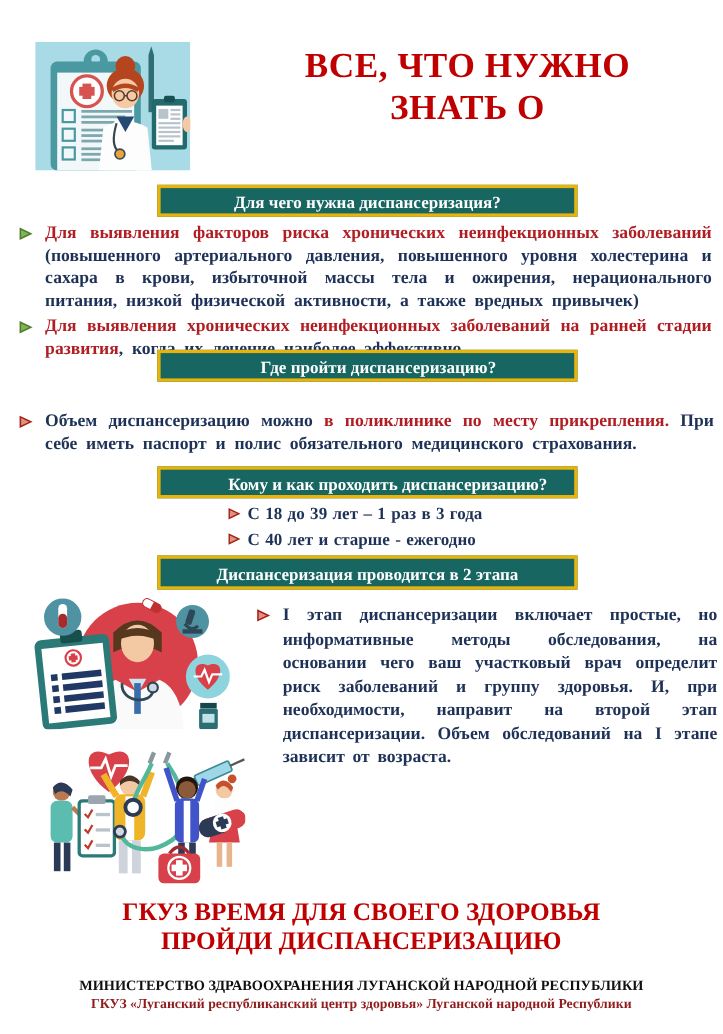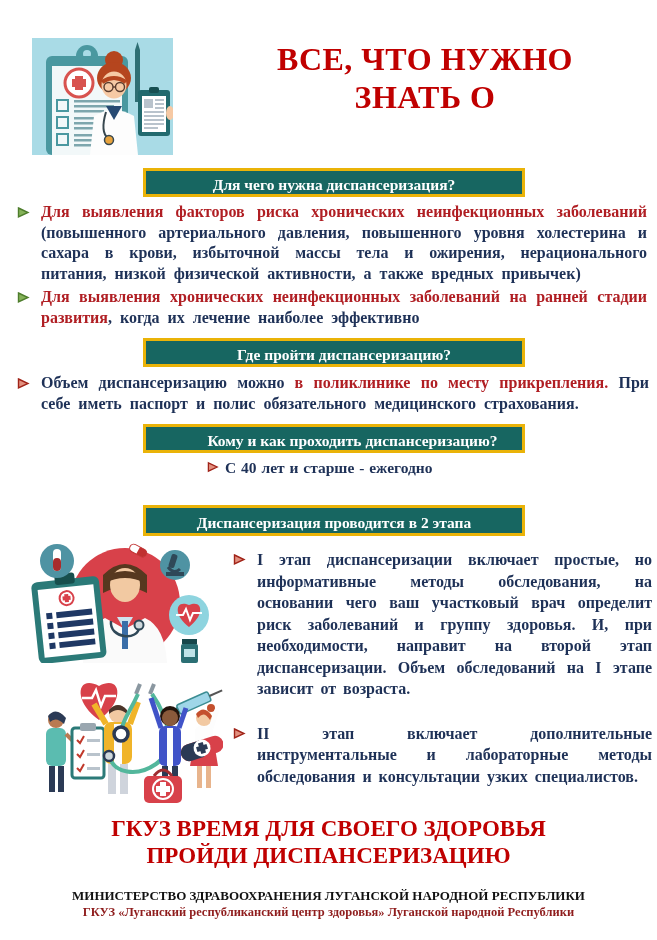--- a/index.html
+++ b/index.html
@@ -14,21 +14,21 @@
     font-weight:bold;font-size:32px;line-height:38px;letter-spacing:.5px;
     color:var(--title-red,#c00000);
   }
   
   .banner{
     position:absolute;left:143px;width:382px;height:29px;box-sizing:border-box;
     background:var(--banner-bg,#176661);border:3px solid #eab308;
     color:#fff;font-weight:bold;font-size:15.5px;line-height:27px;text-align:center;
   }
   #banner-why{top:168px;}
-  #banner-where{top:338px;padding-left:20px;}
+  #banner-where{top:318px;padding-left:20px;}
   #banner-who{top:424px;padding-left:37px;}
   #banner-stages{top:505px;height:31px;line-height:29px;}
   
   .bullet{
     position:relative;padding-left:26px;text-align:justify;
     font-weight:bold;font-size:16px;line-height:20.5px;word-spacing:4px;
     color:var(--body-dark,#1e3157);
   }
   .bullet .arr{position:absolute;left:2px;top:4px;}
   .red{color:var(--accent-red,#b01e23);}
@@ -154,20 +154,26 @@
     <svg class="arr arr-red" width="13" height="13" viewBox="0 0 13 13">
         <path d="M1.5 2 L11 6.5 L1.5 11 Z"></path>
       </svg>
     <span>Объем диспансеризацию можно </span><span class="red">в поликлинике по месту прикрепления.</span><span> При себе иметь паспорт и полис обязательного медицинского страхования.</span>
   </div>
 </div>
 
 <div id="banner-who" class="banner">Кому и как проходить диспансеризацию?</div>
 
 <div id="who-bullets">
+  <div class="bullet">
+    <svg class="arr arr-red" width="12" height="12" viewBox="0 0 13 13">
+        <path d="M1.5 2 L11 6.5 L1.5 11 Z"></path>
+      </svg>
+    <span>С 18 до 39 лет – 1 раз в 3 года</span>
+  </div>
   <div class="bullet">
     <svg class="arr arr-red" width="12" height="12" viewBox="0 0 13 13">
         <path d="M1.5 2 L11 6.5 L1.5 11 Z"></path>
       </svg>
     <span>С 40 лет и старше - ежегодно</span>
   </div>
 </div>
 
 <div id="banner-stages" class="banner">Диспансеризация проводится в 2 этапа</div>
 
@@ -318,26 +324,20 @@
   </svg>
 </div>
 
 <div id="stage-text">
   <div class="bullet">
     <svg class="arr arr-red" width="13" height="13" viewBox="0 0 13 13">
         <path d="M1.5 2 L11 6.5 L1.5 11 Z"></path>
       </svg>
     <span>I этап диспансеризации включает простые, но информативные методы обследования, на основании чего ваш участковый врач определит риск заболеваний и группу здоровья. И, при необходимости, направит на второй этап диспансеризации. Объем обследований на I этапе зависит от возраста.</span>
   </div>
-  <div class="bullet">
-    <svg class="arr arr-red" width="13" height="13" viewBox="0 0 13 13">
-        <path d="M1.5 2 L11 6.5 L1.5 11 Z"></path>
-      </svg>
-    <span>II этап включает дополнительные инструментальные и лабораторные методы обследования и консультации узких специалистов.</span>
-  </div>
 </div>
 
 <div id="cta">
   <div>ГКУЗ ВРЕМЯ ДЛЯ СВОЕГО ЗДОРОВЬЯ</div>
   <div>ПРОЙДИ ДИСПАНСЕРИЗАЦИЮ</div>
 </div>
 
 <div id="footer">
   <div id="footer-line1">МИНИСТЕРСТВО ЗДРАВООХРАНЕНИЯ ЛУГАНСКОЙ НАРОДНОЙ РЕСПУБЛИКИ</div>
   <div id="footer-line2">ГКУЗ «Луганский республиканский центр здоровья» Луганской народной Республики</div>

